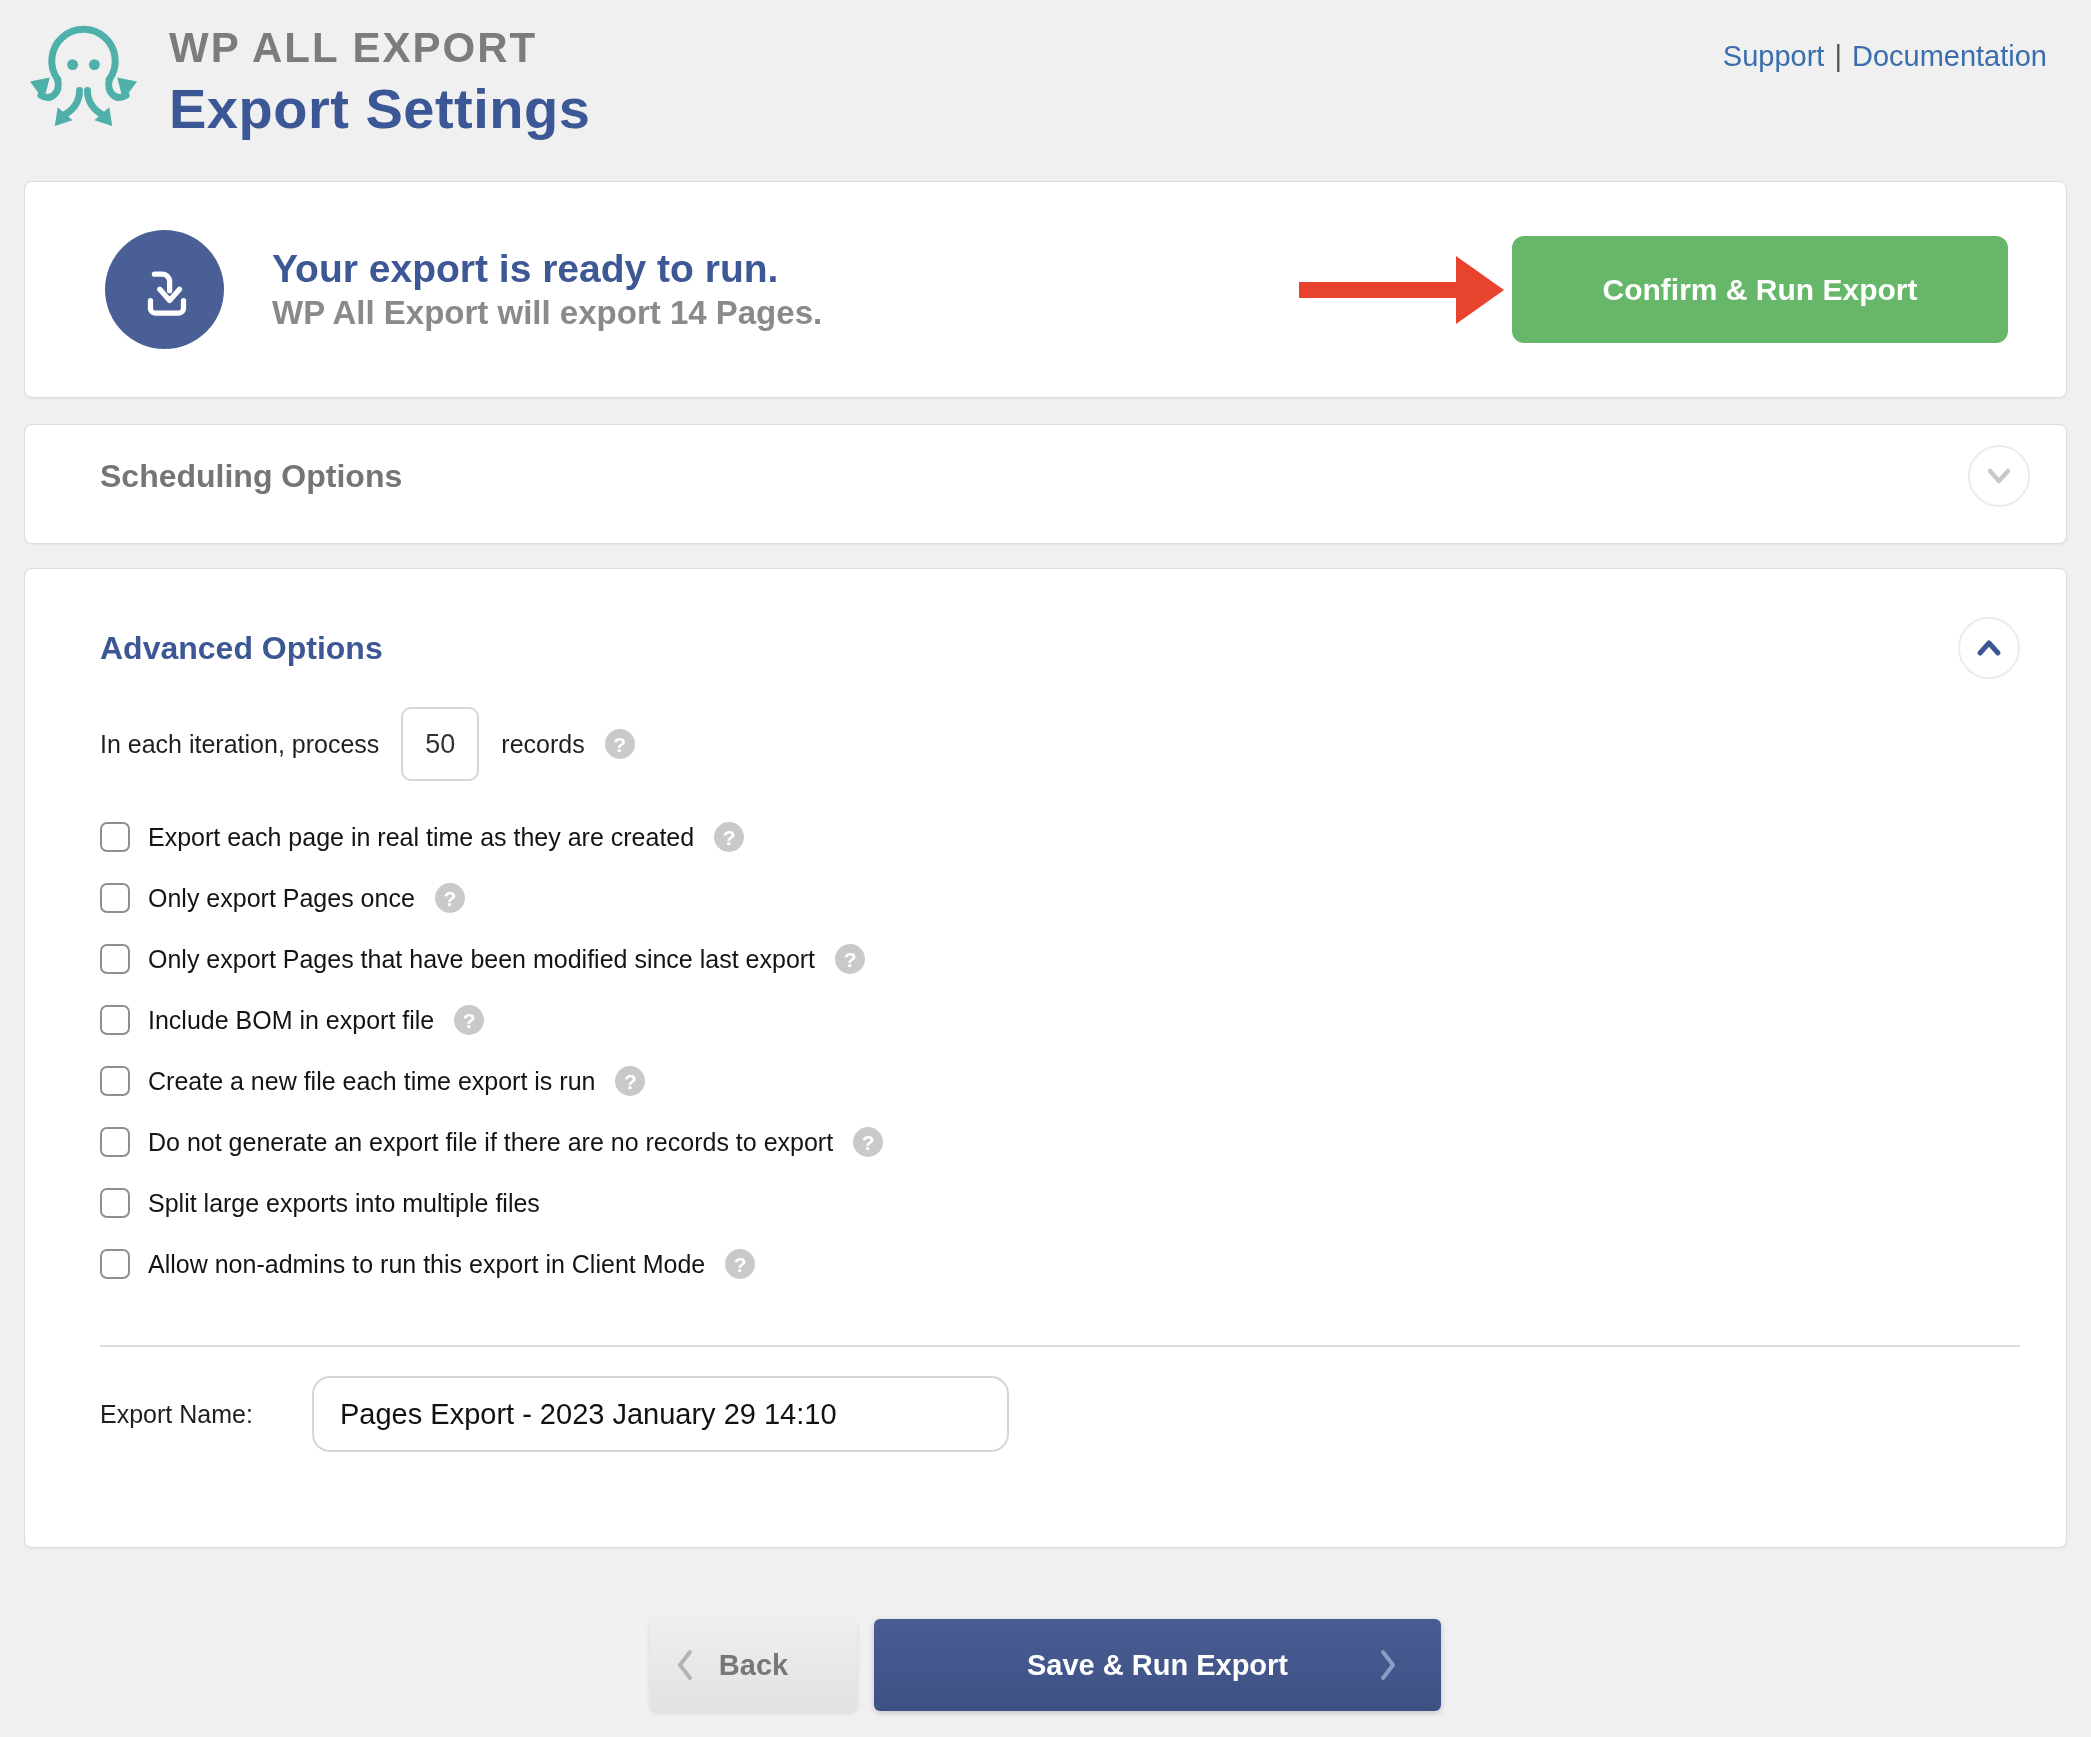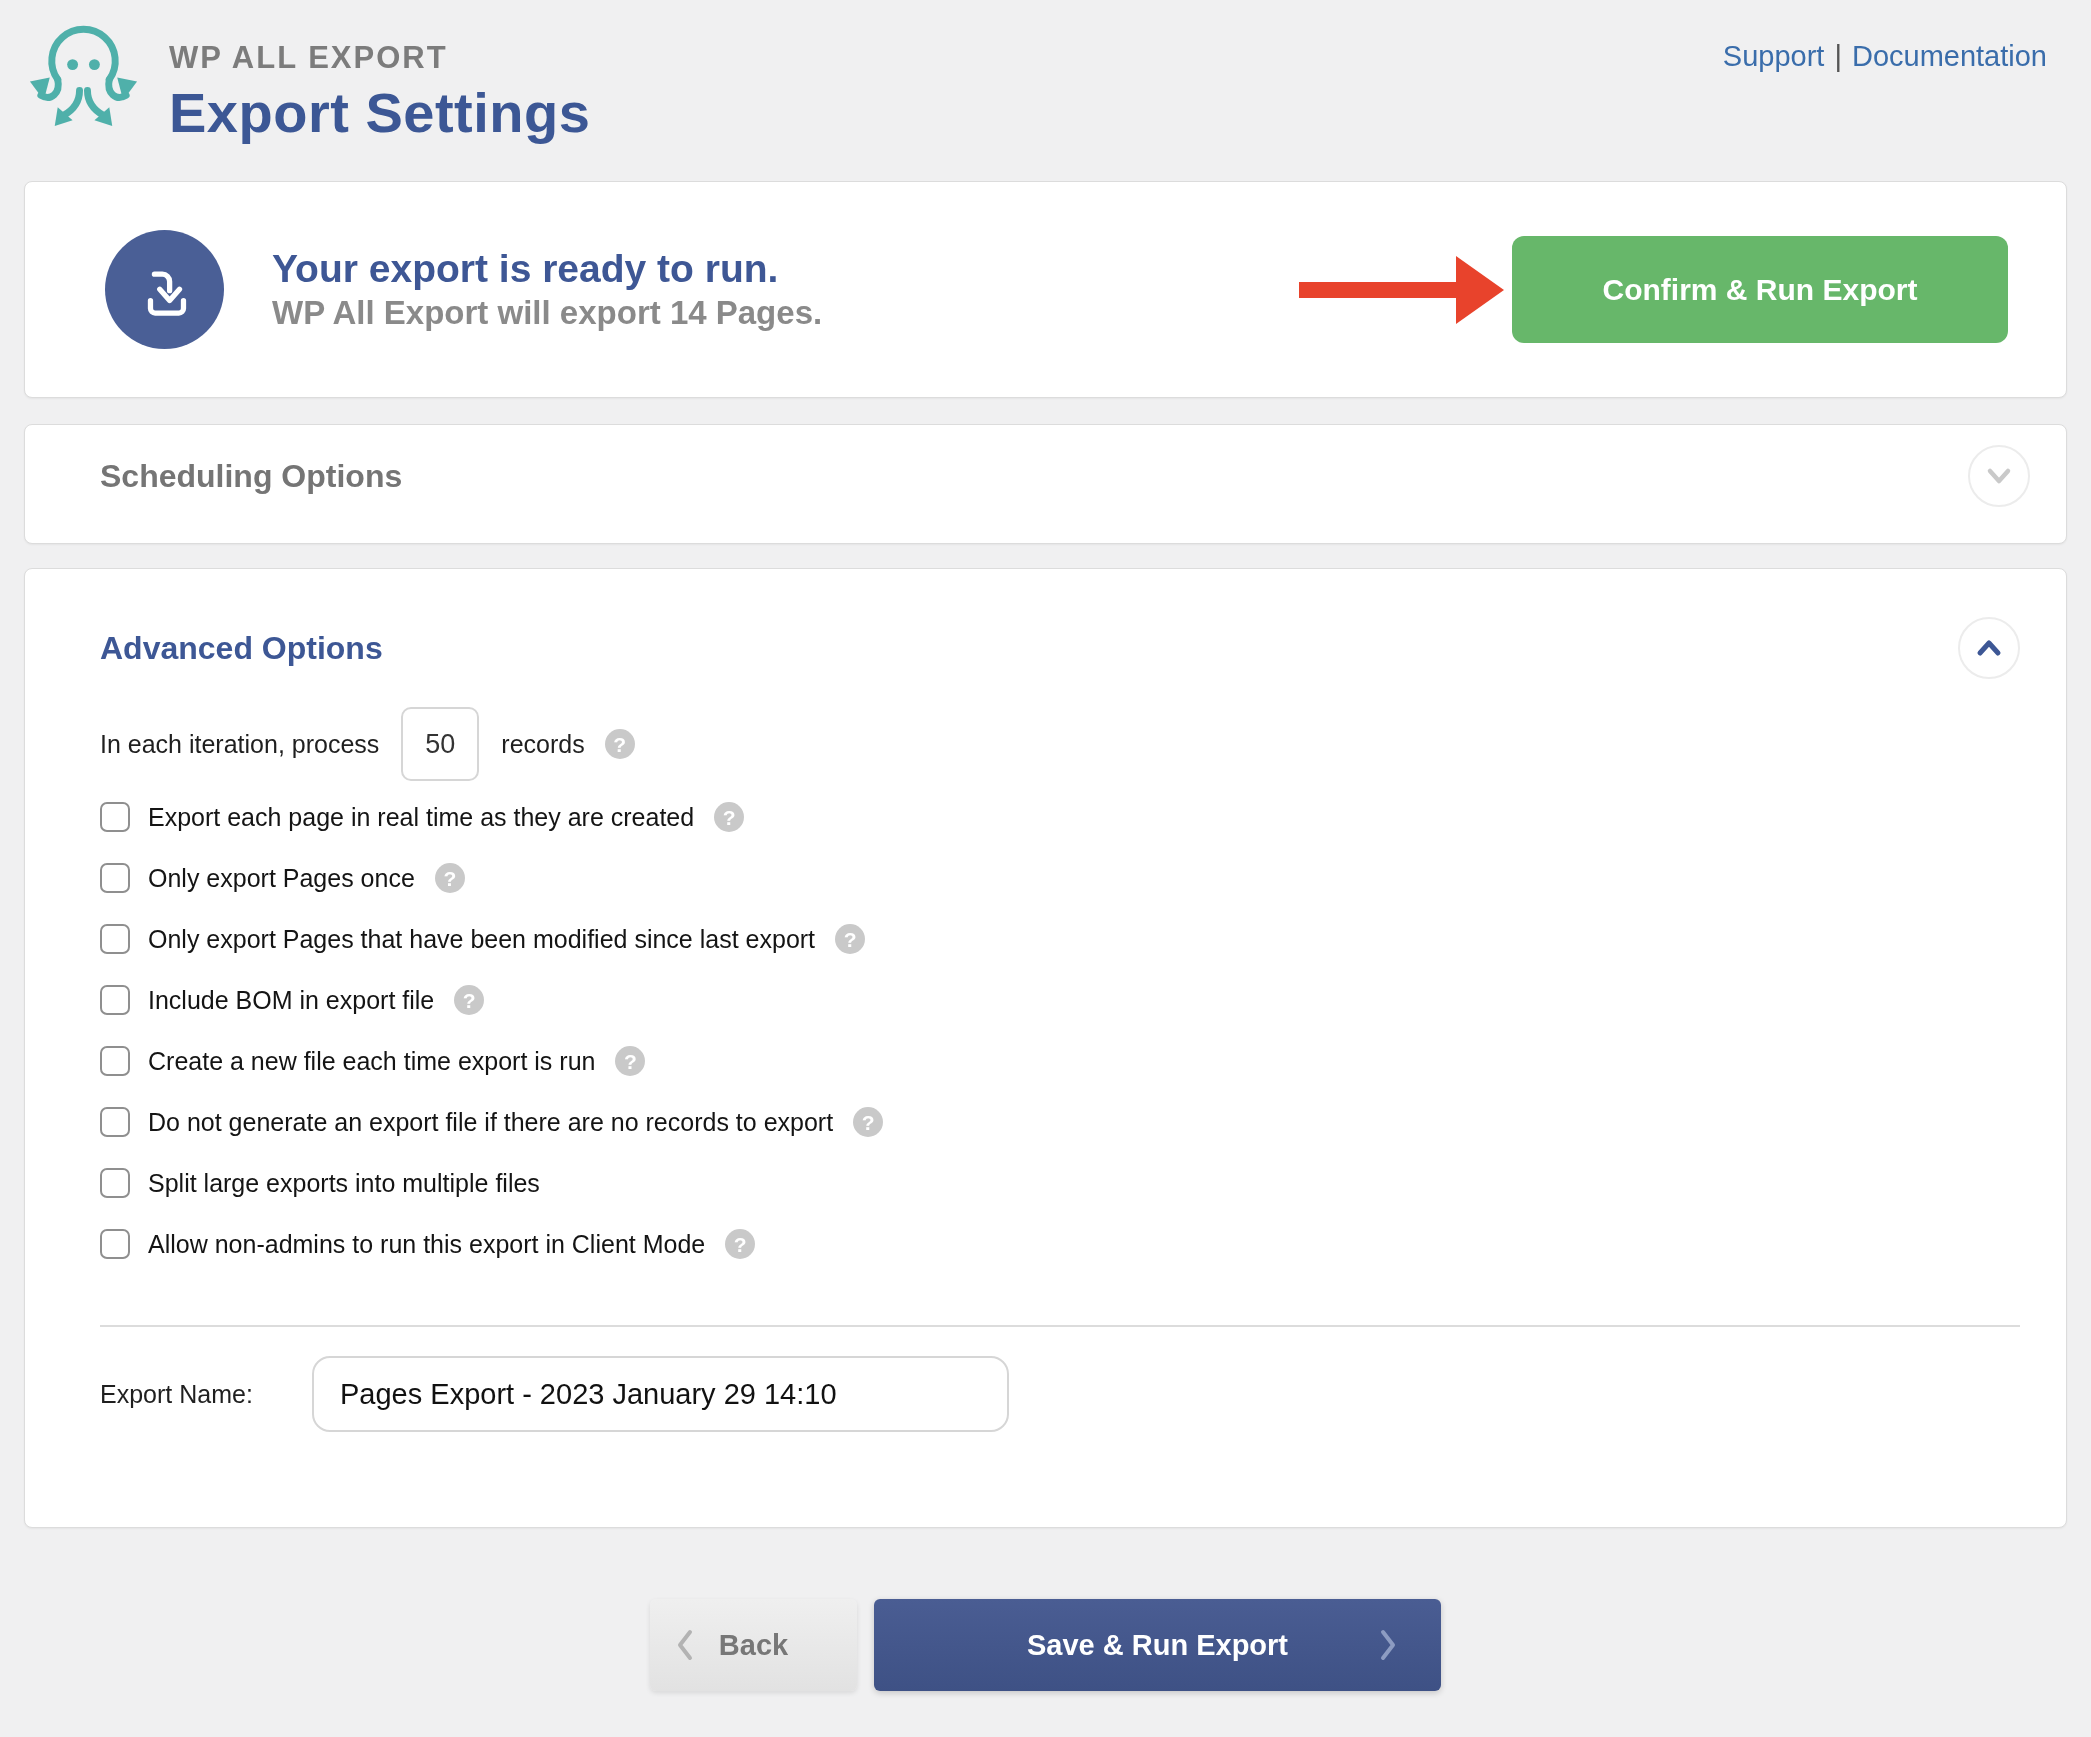--- a/index.html
+++ b/index.html
@@ -16,22 +16,22 @@
     height: 181px;
     padding: 14px 44px 0 24px;
     display: flex;
     justify-content: space-between;
     align-items: flex-start;
   }
   .logo-area { display: flex; align-items: flex-start; }
   .octopus-logo { width: 119px; height: 123px; flex: none; }
   .titles { margin-left: 26px; }
   .plugin-name {
-    margin-top: 26px;
-    font-size: 31px; font-weight: 600;
+    margin-top: 10px;
+    font-size: 42px; font-weight: 600;
     letter-spacing: 2px;
     color: #7c7c7c;
   }
   .page-title {
     margin: 4px 0 0;
     font-size: 56px; font-weight: 800;
     color: #3c5795;
     letter-spacing: 0.5px;
   }
   .header-links { margin-top: 26px; font-size: 29px; color: #444; }
@@ -127,21 +127,21 @@
     display: inline-block;
     cursor: pointer;
   }
   .help-icon::before {
     content: "?";
     position: absolute; inset: 0;
     color: #fff; font-weight: 700; font-size: 21px; line-height: 31px;
     text-align: center;
   }
 
-  .cb-list { margin-top: 19px; }
+  .cb-list { margin-top: 39px; }
   .cb-row { display: flex; align-items: center; height: 34px; margin-bottom: 27px; }
   .checkbox {
     width: 30px; height: 30px;
     border: 2px solid #8f8f8f; border-radius: 7px;
     background: #fff; flex: none;
     cursor: pointer;
   }
   .cb-label { margin-left: 18px; font-size: 25px; color: #141414; }
 
   .divider { border: none; border-top: 2px solid #dcdcdc; margin: 64px 0 0 0; }

